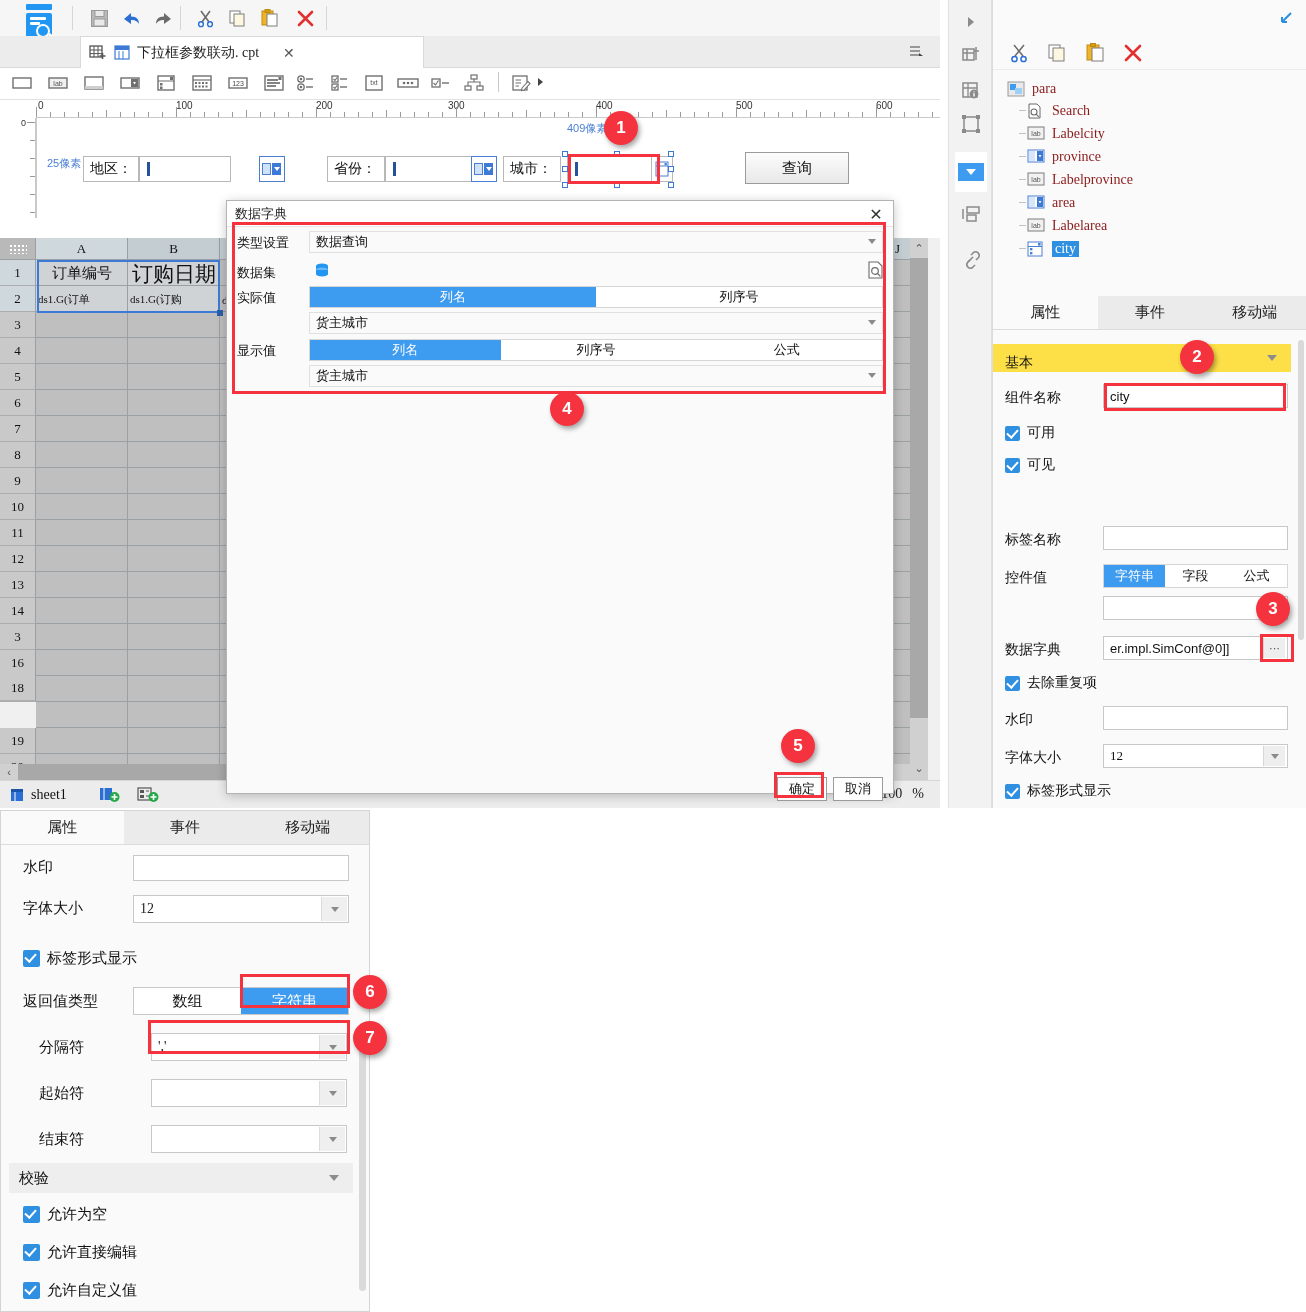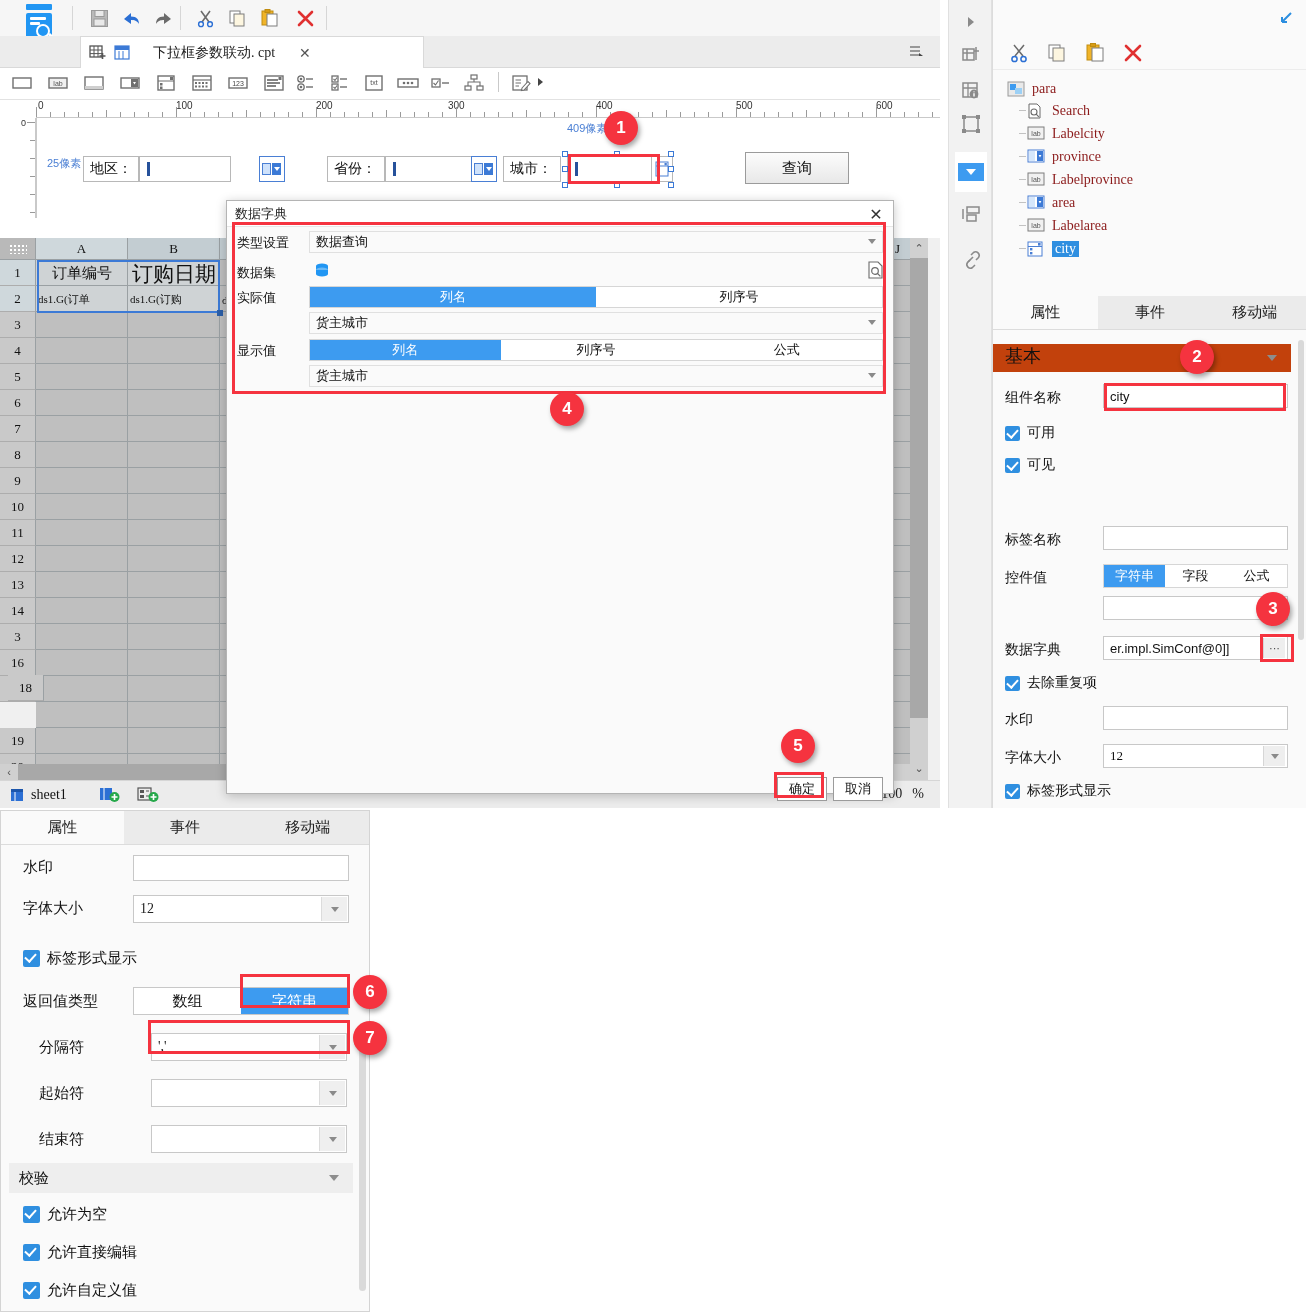--- a/index.html
+++ b/index.html
@@ -25,21 +25,21 @@
   .logo-bar { position:absolute; left:8px; top:2px; width:26px; height:6px; background:#2196f3; border-radius:1px; }
   .logo-body { position:absolute; left:8px; top:11px; width:26px; height:28px; background:#2196f3; border-radius:2px; }
   .logo-line { position:absolute; background:#fff; height:2.5px; border-radius:1px;}
   .logo-lens { position:absolute; left:18px; top:22px; width:14px; height:14px; border:2.5px solid #fff; border-radius:50%; background:#2196f3;}
   .logo-handle{ position:absolute; left:30px; top:33px; width:7px; height:2.6px; background:#fff; transform:rotate(45deg); border-radius:1px;}
   .logo-caret { position:absolute; left:18px; top:44px; width:0;height:0;border-left:5px solid transparent;border-right:5px solid transparent;border-top:5px solid #9a9a9a; }
 
   
   #tabbar { position:absolute; left:0; top:36px; width:940px; height:32px; background:#ececec; border-bottom:1px solid #d9d9d9;}
   #filetab { position:absolute; left:80px; top:0; height:32px; background:#fff; border:1px solid #d9d9d9; border-bottom:none; display:flex; align-items:center; padding:0 8px; }
-  #filetab .tabtext { margin-left:22px; font-size:14px; color:#222; font-family:"Liberation Serif","DejaVu Serif",serif; }
+  #filetab .tabtext { margin-left:6px; font-size:14px; color:#222; font-family:"Liberation Serif","DejaVu Serif",serif; }
   #filetab .tabclose { margin-left:24px; color:#555; font-size:14px; cursor:pointer;}
   #tabbar .rightarrow { position:absolute; right:16px; top:8px; color:#333; font-size:13px;}
 
   
   #widgetbar { position:absolute; left:0; top:68px; width:940px; height:32px; background:#fff; border-bottom:1px solid #e2e2e2;}
   .wicon { position:absolute; top:4px; width:24px; height:24px; }
 
   
   #hruler { position:absolute; left:36px; top:100px; width:904px; height:18px; background:#fff; border-bottom:1px solid #c9c9c9; }
   #hruler .tick { position:absolute; bottom:0; width:1px; background:#9a9a9a; }
@@ -116,21 +116,21 @@
   .tnode { position:absolute; left:14px; display:flex; align-items:center; height:22px; font-family:"Liberation Serif","DejaVu Serif",serif; font-size:14px; color:#8b1a1a; }
   .tnode.child { left:34px; }
   .ticon { width:18px; height:16px; margin-right:7px; flex:0 0 auto; position:relative;}
   .tlabel.sel { background:#2f8fe0; color:#fff; padding:0 3px; }
   .tguide { position:absolute; left:26px; width:7px; height:1px; background:#c2c2c2;}
 
   #rtabs { position:absolute; left:0; top:296px; width:314px; height:34px; display:flex; border-bottom:1px solid #dcdcdc; background:#fafafa;}
   .rtab { flex:1; display:flex; align-items:center; justify-content:center; font-size:15px; color:#222; cursor:pointer; background:#fafafa;}
   .rtab.inactive { background:#ebebeb; }
 
-  .sectionHdr { position:absolute; left:0; height:28px; width:298px; background:#c2410c; display:flex; align-items:flex-start; padding-left:12px; font-size:18px; color:#111;}
+  .sectionHdr { position:absolute; left:0; height:28px; width:298px; background:#fde047; display:flex; align-items:flex-end; padding-left:12px; font-size:14px; color:#111;}
   .sectionHdr .caret { position:absolute; right:14px; top:11px; width:0;height:0;border-left:5px solid transparent;border-right:5px solid transparent;border-top:6px solid #8d8d8d;}
   .prow { position:absolute; left:0; height:28px; width:248px;}
   .plbl { position:absolute; left:12px; top:5px; font-size:14px; color:#111;}
   .pfield { position:absolute; height:24px; background:#fff; border:1px solid #c8c8c8; display:flex; align-items:center; padding:0 6px; font-size:13px; color:#111;}
   .pfield .cv { position:absolute; right:2px; top:1px; width:22px; height:20px; background:#eee; border-left:1px solid #d6d6d6; display:flex;align-items:center;justify-content:center;}
   .chk { position:absolute; display:flex; align-items:center; font-size:14px; color:#111;}
   .cbox { width:15px;height:15px; background:#2f8fe0; border-radius:2px; margin-right:7px; position:relative; flex:0 0 auto;}
   .cbox:after { content:""; position:absolute; left:4px; top:1px; width:5px; height:9px; border:2px solid #fff; border-top:0; border-left:0; transform:rotate(42deg);}
   #rpScroll { position:absolute; right:2px; top:340px; width:6px; height:300px; background:#d9d9d9; border-radius:3px;}
 
@@ -679,21 +679,21 @@
         <div class="gridcell" style="left: 36px; width: 92px; top: 438px; position: absolute; border-bottom: 1px solid rgb(154, 160, 163);"></div>
         <div class="gridcell" style="left: 128px; width: 92px; top: 438px; position: absolute; border-bottom: 1px solid rgb(154, 160, 163);"></div>
         <div class="gridcell" style="left: 220px; width: 92px; top: 438px; position: absolute; border-bottom: 1px solid rgb(154, 160, 163);"></div>
         <div class="gridcell" style="left: 312px; width: 92px; top: 438px; position: absolute; border-bottom: 1px solid rgb(154, 160, 163);"></div>
         <div class="gridcell" style="left: 404px; width: 92px; top: 438px; position: absolute; border-bottom: 1px solid rgb(154, 160, 163);"></div>
         <div class="gridcell" style="left: 496px; width: 92px; top: 438px; position: absolute; border-bottom: 1px solid rgb(154, 160, 163);"></div>
         <div class="gridcell" style="left: 588px; width: 92px; top: 438px; position: absolute; border-bottom: 1px solid rgb(154, 160, 163);"></div>
         <div class="gridcell" style="left: 680px; width: 92px; top: 438px; position: absolute; border-bottom: 1px solid rgb(154, 160, 163);"></div>
         <div class="gridcell" style="left: 772px; width: 92px; top: 438px; position: absolute; border-bottom: 1px solid rgb(154, 160, 163);"></div>
         <div class="gridcell" style="left: 864px; width: 48px; top: 438px; position: absolute; border-bottom: 1px solid rgb(154, 160, 163);"></div>
-        <div class="rowhdr" style="top: 437px; margin-left: 8px;">18</div>
+        <div class="rowhdr" style="top: 437px;">18</div>
         <div class="gridcell" style="left: 36px; width: 92px; top: 464px; position: absolute; border-bottom: 1px solid rgb(154, 160, 163);"></div>
         <div class="gridcell" style="left: 128px; width: 92px; top: 464px; position: absolute; border-bottom: 1px solid rgb(154, 160, 163);"></div>
         <div class="gridcell" style="left: 220px; width: 92px; top: 464px; position: absolute; border-bottom: 1px solid rgb(154, 160, 163);"></div>
         <div class="gridcell" style="left: 312px; width: 92px; top: 464px; position: absolute; border-bottom: 1px solid rgb(154, 160, 163);"></div>
         <div class="gridcell" style="left: 404px; width: 92px; top: 464px; position: absolute; border-bottom: 1px solid rgb(154, 160, 163);"></div>
         <div class="gridcell" style="left: 496px; width: 92px; top: 464px; position: absolute; border-bottom: 1px solid rgb(154, 160, 163);"></div>
         <div class="gridcell" style="left: 588px; width: 92px; top: 464px; position: absolute; border-bottom: 1px solid rgb(154, 160, 163);"></div>
         <div class="gridcell" style="left: 680px; width: 92px; top: 464px; position: absolute; border-bottom: 1px solid rgb(154, 160, 163);"></div>
         <div class="gridcell" style="left: 772px; width: 92px; top: 464px; position: absolute; border-bottom: 1px solid rgb(154, 160, 163);"></div>
         <div class="gridcell" style="left: 864px; width: 48px; top: 464px; position: absolute; border-bottom: 1px solid rgb(154, 160, 163);"></div>

